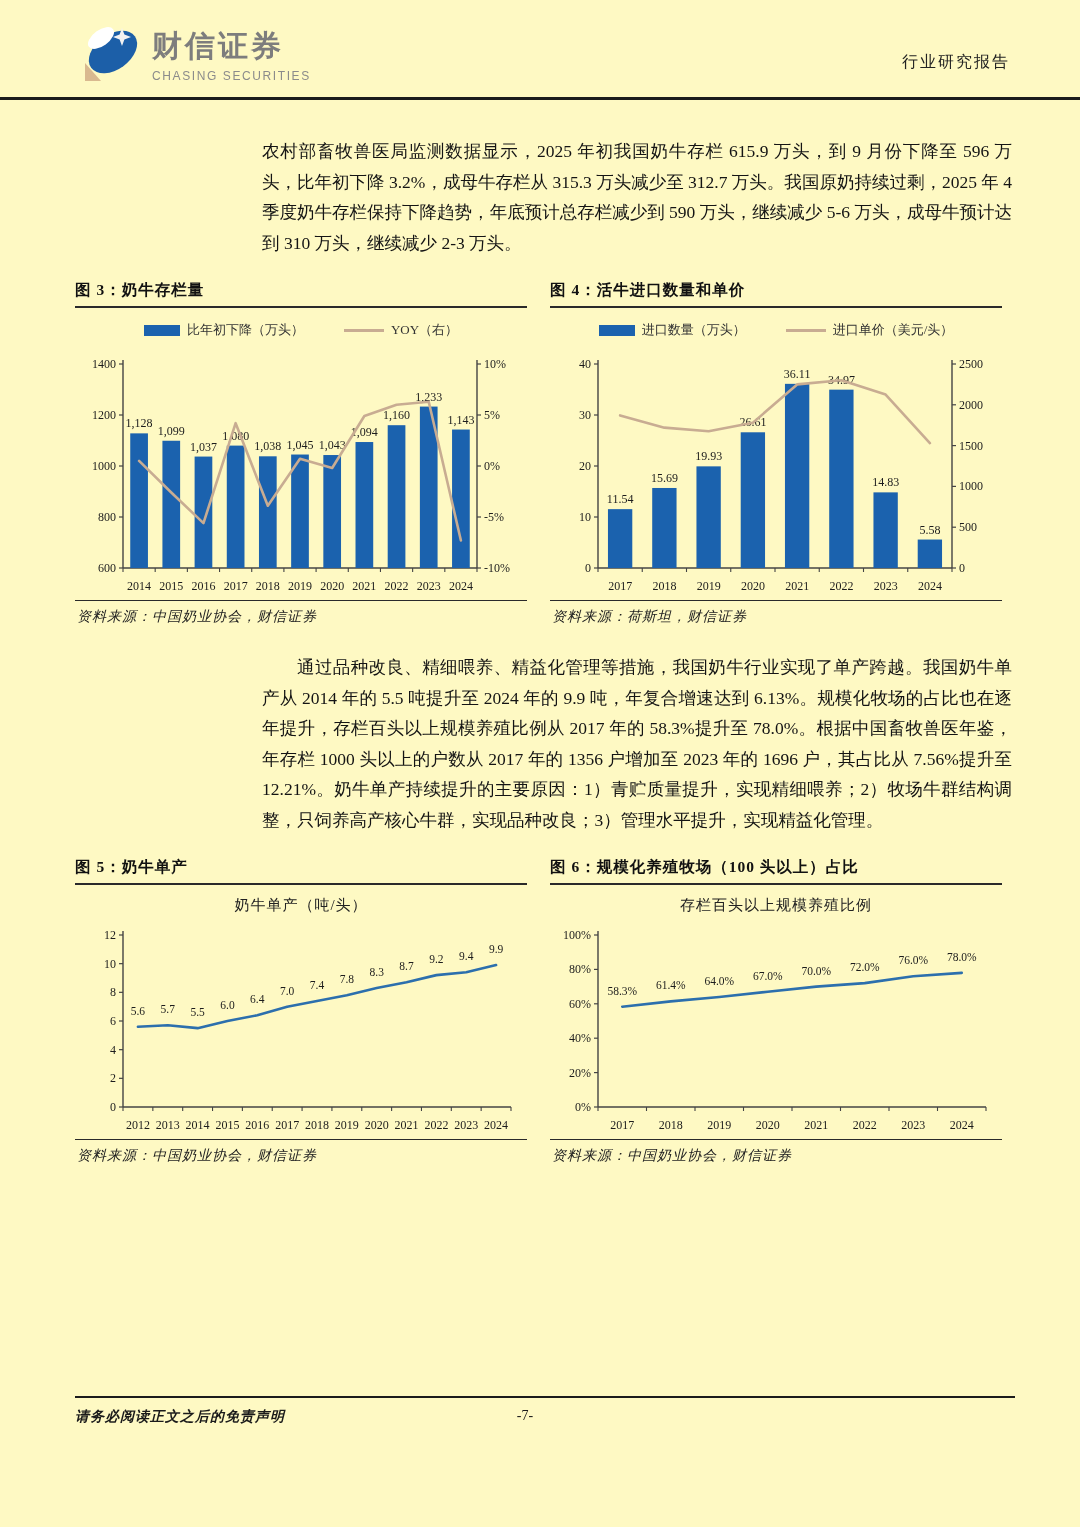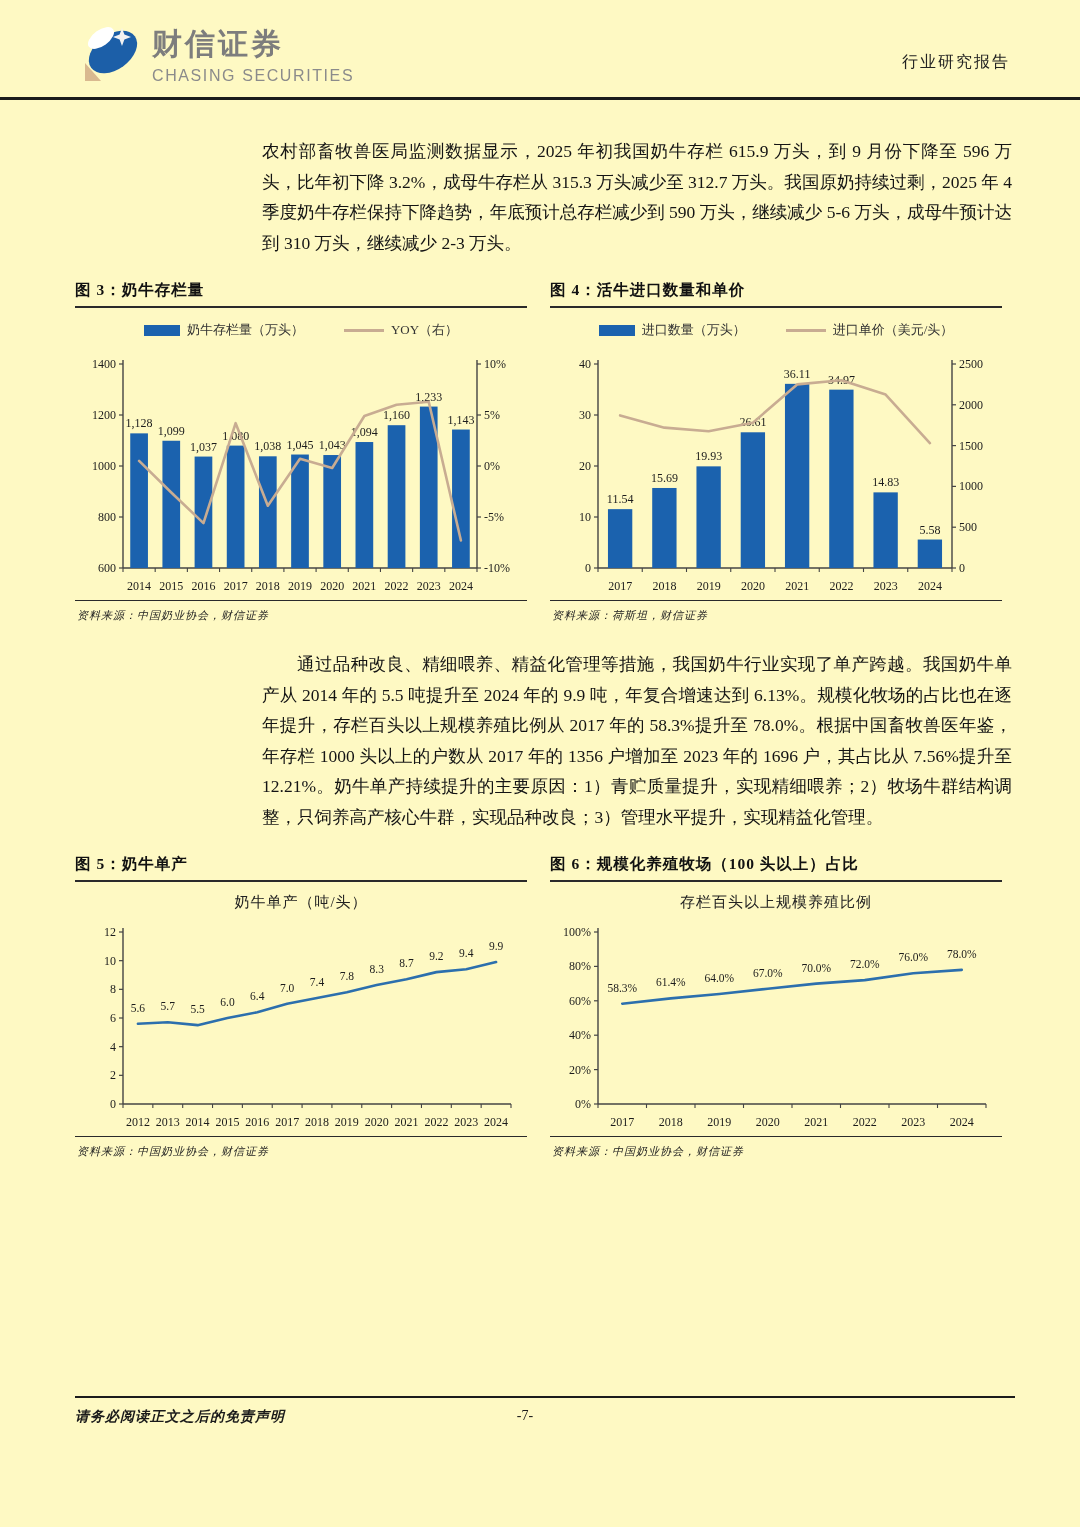--- a/index.html
+++ b/index.html
@@ -8,21 +8,21 @@
     position:relative; width:1080px; height:1527px; background:#fef9c3;
     margin:0 auto; color:#1a1a1a; overflow:hidden;
   }
   
   .header{
     display:flex; justify-content:space-between; align-items:flex-end;
     padding:28px 70px 10px 80px; border-bottom:3px solid #1c1c1c; height:100px;
   }
   .logo{ display:flex; align-items:center; gap:10px; }
   .logo-text-zh{ font-size:30px; color:#7d7d7d; letter-spacing:3px; font-family:"Liberation Sans",sans-serif; font-weight:bold; }
-  .logo-text-en{ font-size:16px; color:#8b8b8b; letter-spacing:1.6px; font-family:"Liberation Sans",sans-serif; margin-top:2px; }
+  .logo-text-en{ font-size:12px; color:#8b8b8b; letter-spacing:1.6px; font-family:"Liberation Sans",sans-serif; margin-top:2px; }
   .report-type{ font-size:16px; color:#222; padding-bottom:14px; letter-spacing:2px; }
   
   .content{ padding:0 65px 0 75px; }
   .para{
     margin-left:187px; width:750px; font-size:17.5px; line-height:30.5px;
     text-align:justify; color:#141414;
   }
   .para.indent{ text-indent:2em; }
   .p1{ margin-top:36px; }
   .p2{ margin-top:26px; }
@@ -34,21 +34,21 @@
     font-size:15.5px; font-weight:bold; color:#111; letter-spacing:1px;
     padding-bottom:5px; border-bottom:2px solid #2a2a2a;
   }
   .legend{ display:flex; justify-content:center; gap:40px; align-items:center; height:36px; margin-top:4px; }
   .legend-item{ display:flex; align-items:center; gap:7px; font-size:13px; color:#333; }
   .swatch-bar{ display:inline-block; width:36px; height:11px; }
   .swatch-line{ display:inline-block; width:40px; height:3px; }
   .chart-title{ text-align:center; font-size:15px; color:#222; height:34px; line-height:40px; letter-spacing:1px; }
   .chart-wrap svg{ display:block; }
   .fig-sep{ border-top:1.8px solid #2a2a2a; margin-top:2px; }
-  .fig-source{ font-size:11px; font-style:italic; color:#222; padding:7px 2px 0 2px; letter-spacing:1px; }
+  .fig-source{ font-size:14px; font-style:italic; color:#222; padding:7px 2px 0 2px; letter-spacing:1px; }
   
   .footer{
     position:absolute; left:75px; right:65px; top:1396px;
     border-top:2.5px solid #1c1c1c; padding-top:10px;
     display:flex; font-size:14px;
   }
   .footer-disclaimer{ font-style:italic; font-weight:bold; letter-spacing:1px; color:#1a1a1a; width:47%; }
   .footer-page{ color:#1a1a1a; }
   svg text{ font-family:"Liberation Serif","DejaVu Serif",serif; fill:#1c1c1c; }
 </style>
@@ -79,21 +79,21 @@
 
     <p class="para p1">农村部畜牧兽医局监测数据显示，2025 年初我国奶牛存栏 615.9 万头，到 9 月份下降至 596 万头，比年初下降 3.2%，成母牛存栏从 315.3 万头减少至 312.7 万头。我国原奶持续过剩，2025 年 4 季度奶牛存栏保持下降趋势，年底预计总存栏减少到 590 万头，继续减少 5-6 万头，成母牛预计达到 310 万头，继续减少 2-3 万头。</p>
 
     <div class="fig-row">
 
       <div class="figure">
         <div class="fig-caption">图 3：奶牛存栏量</div>
         <div class="legend">
           <span class="legend-item">
             <span class="swatch-bar" style="background: rgb(27, 98, 174);"></span>
-            <span>奶牛存栏量（万头）</span>
+            <span>比年初下降（万头）</span>
           </span>
           <span class="legend-item">
             <span class="swatch-line" style="background: rgb(200, 172, 146);"></span>
             <span>YOY（右）</span>
           </span>
         </div>
         <div class="chart-wrap">
           <svg id="chart-fig3" viewBox="0 0 452 250" width="452" height="250">
               <g>
                 <line x1="48" y1="12" x2="48" y2="220" stroke="#444" stroke-width="1.4"></line>

